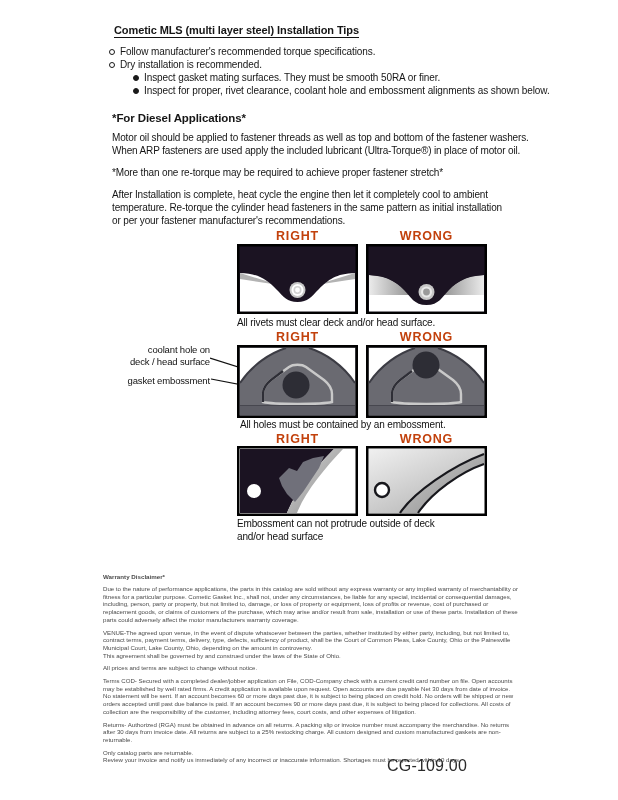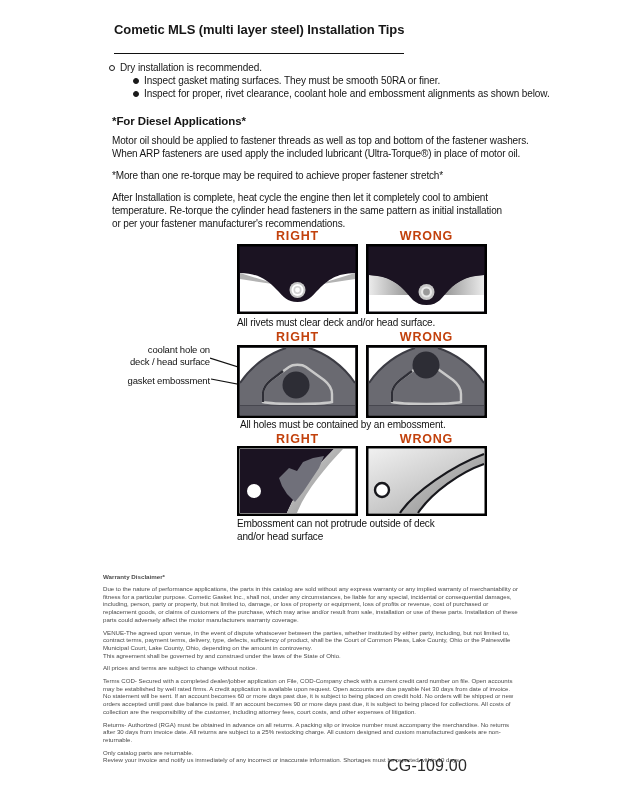--- a/index.html
+++ b/index.html
@@ -3,22 +3,22 @@
 <meta charset="utf-8">
 <style>
   html,body{margin:0;padding:0;background:#e8e8e8;}
   .page{
     position:relative;width:618px;height:800px;background:#ffffff;
     font-family:"Liberation Sans", sans-serif;color:#161616;overflow:hidden;
     margin:0 auto;
   }
   .content{position:absolute;left:109px;top:20px;width:468px;}
   .title{
-    display:inline-block;margin:0 0 7px 5px;font-size:13px;font-weight:bold;
-    letter-spacing:-0.1px;border-bottom:1.6px solid #111;padding-bottom:16px;
+    display:inline-block;margin:0 0 7px 5px;font-size:11px;font-weight:bold;
+    letter-spacing:-0.1px;border-bottom:1.6px solid #111;padding-bottom:1px;
   }
   .tip-row{display:flex;align-items:flex-start;gap:5px;line-height:13px;font-size:10px;letter-spacing:-0.1px;}
   .tip-row.sub{margin-left:24px;}
   .dot{flex:none;width:4px;height:4px;border:1px solid #1a1a1a;border-radius:50%;margin-top:4px;}
   .dot.filled{background:#1a1a1a;width:4px;height:4px;}
   .diesel-heading{margin:15px 0 7px 3px;font-size:11.5px;font-weight:bold;letter-spacing:-0.1px;}
   .body-para{margin:0 0 9px 3px;font-size:10px;line-height:13px;letter-spacing:-0.15px;}
   .pre{white-space:pre-line;}
   .fig-label{position:absolute;width:121px;text-align:center;font-size:12.5px;font-weight:bold;letter-spacing:0.8px;color:#c2410c;}
   .fig-panel{position:absolute;width:121px;}
@@ -34,20 +34,24 @@
 </head>
 <body>
 
 <div class="page">
 
   <div class="content">
     <h1 class="title">Cometic MLS (multi layer steel) Installation Tips</h1>
 
     <div class="tip-row">
       <span class="dot"></span>
+      <span>Follow manufacturer's recommended torque specifications.</span>
+    </div>
+    <div class="tip-row">
+      <span class="dot"></span>
       <span>Dry installation is recommended.</span>
     </div>
     <div class="tip-row sub">
       <span class="dot filled"></span>
       <span>Inspect gasket mating surfaces.  They must be smooth 50RA or finer.</span>
     </div>
     <div class="tip-row sub">
       <span class="dot filled"></span>
       <span>Inspect for proper, rivet clearance, coolant hole and embossment alignments as shown below.</span>
     </div>

